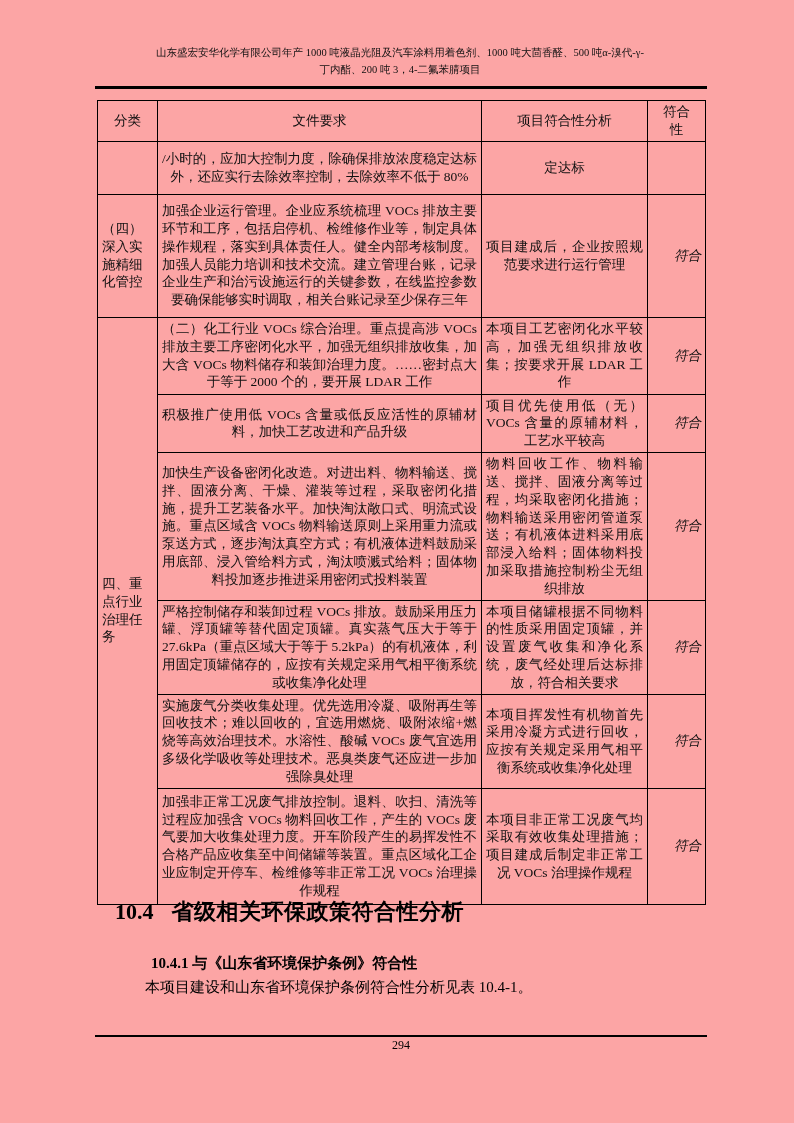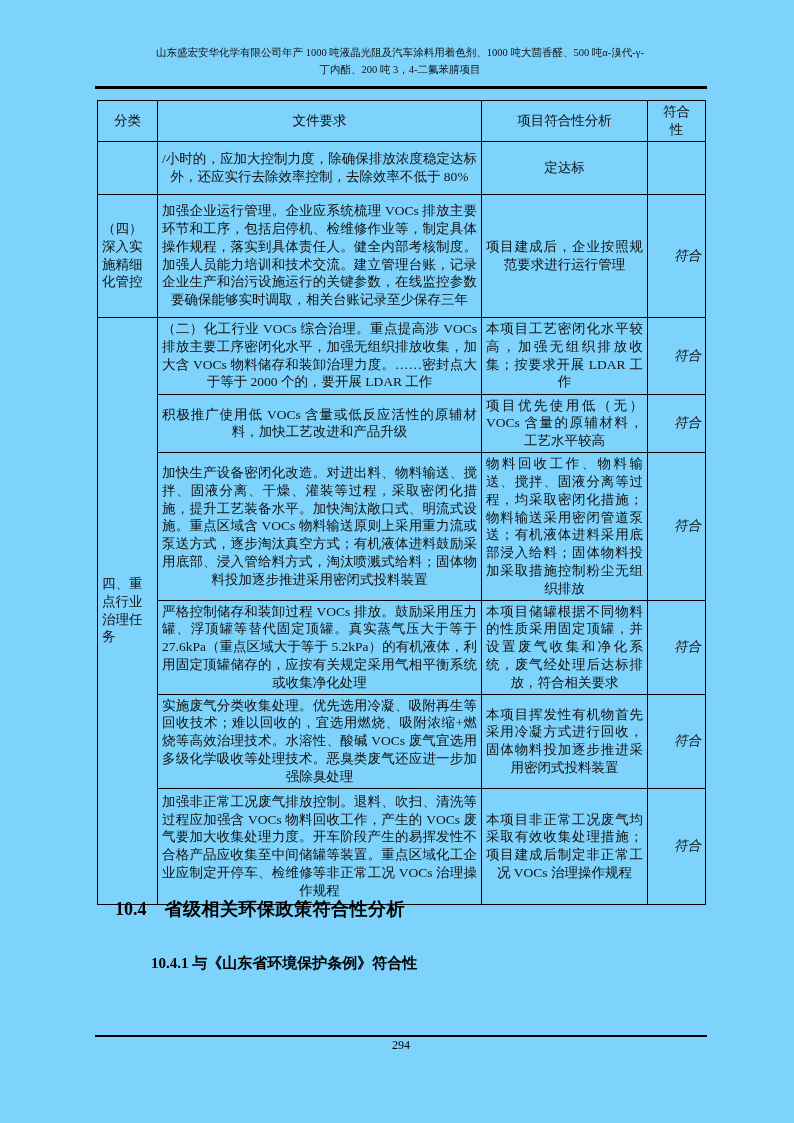--- a/index.html
+++ b/index.html
@@ -1,21 +1,21 @@
 <!DOCTYPE html>
 <html><head>
 <meta charset="utf-8">
 <style>
   * { margin: 0; padding: 0; box-sizing: border-box; }
   html, body { background: #888; }
   .page {
     position: relative;
     width: 794px;
     height: 1123px;
-    background: #7dd3fc;
+    background: #fca5a5;
     margin: 0 auto;
     font-family: "Liberation Serif", "DejaVu Serif", serif;
     color: #000;
     overflow: hidden;
   }
   
   .doc-header {
     position: absolute;
     top: 44px;
     left: 95px;
@@ -59,21 +59,21 @@
     text-align-last: center;
     -moz-text-align-last: center;
   }
   td.ana-top { vertical-align: top; padding-top: 4px; }
   td.ok { text-align: right; font-style: italic; }
   
   .h1 {
     position: absolute;
     top: 897px;
     left: 115px;
-    font-size: 18px;
+    font-size: 22px;
     font-weight: bold;
     letter-spacing: 0.5px;
     white-space: nowrap;
   }
   .h1 .num { margin-right: 18px; letter-spacing: 0; }
   .h2 {
     position: absolute;
     top: 942px;
     left: 151px;
     font-size: 15px;
@@ -160,34 +160,35 @@
       <td class="ana">物料回收工作、物料输送、搅拌、固液分离等过程，均采取密闭化措施；物料输送采用密闭管道泵送；有机液体进料采用底部浸入给料；固体物料投加采取措施控制粉尘无组织排放</td>
       <td class="ok">符合</td>
     </tr>
     <tr style="height:92px">
       <td class="req">严格控制储存和装卸过程 VOCs 排放。鼓励采用压力罐、浮顶罐等替代固定顶罐。真实蒸气压大于等于 27.6kPa（重点区域大于等于 5.2kPa）的有机液体，利用固定顶罐储存的，应按有关规定采用气相平衡系统或收集净化处理</td>
       <td class="ana">本项目储罐根据不同物料的性质采用固定顶罐，并设置废气收集和净化系统，废气经处理后达标排放，符合相关要求</td>
       <td class="ok">符合</td>
     </tr>
     <tr style="height:90px">
       <td class="req">实施废气分类收集处理。优先选用冷凝、吸附再生等回收技术；难以回收的，宜选用燃烧、吸附浓缩+燃烧等高效治理技术。水溶性、酸碱 VOCs 废气宜选用多级化学吸收等处理技术。恶臭类废气还应进一步加强除臭处理</td>
-      <td class="ana">本项目挥发性有机物首先采用冷凝方式进行回收，固体物料投加逐步推进采用密闭式投料装置</td>
+      <td class="ana">本项目挥发性有机物首先采用冷凝方式进行回收，应按有关规定采用气相平衡系统或收集净化处理</td>
       <td class="ok">符合</td>
     </tr>
     <tr style="height:116px">
       <td class="req">加强非正常工况废气排放控制。退料、吹扫、清洗等过程应加强含 VOCs 物料回收工作，产生的 VOCs 废气要加大收集处理力度。开车阶段产生的易挥发性不合格产品应收集至中间储罐等装置。重点区域化工企业应制定开停车、检维修等非正常工况 VOCs 治理操作规程</td>
       <td class="ana">本项目非正常工况废气均采取有效收集处理措施；项目建成后制定非正常工况 VOCs 治理操作规程</td>
       <td class="ok">符合</td>
     </tr>
   </tbody>
     </table>
 
   <div class="h1">
     <span class="num">10.4</span><span>省级相关环保政策符合性分析</span>
   </div>
 
   <div class="h2">10.4.1 与《山东省环境保护条例》符合性</div>
 
+  <div class="body-par">本项目建设和山东省环境保护条例符合性分析见表 10.4-1。</div>
 
   <div class="footer-rule"></div>
   <div class="page-num">294</div>
 
 </div>
 
 </body></html>

